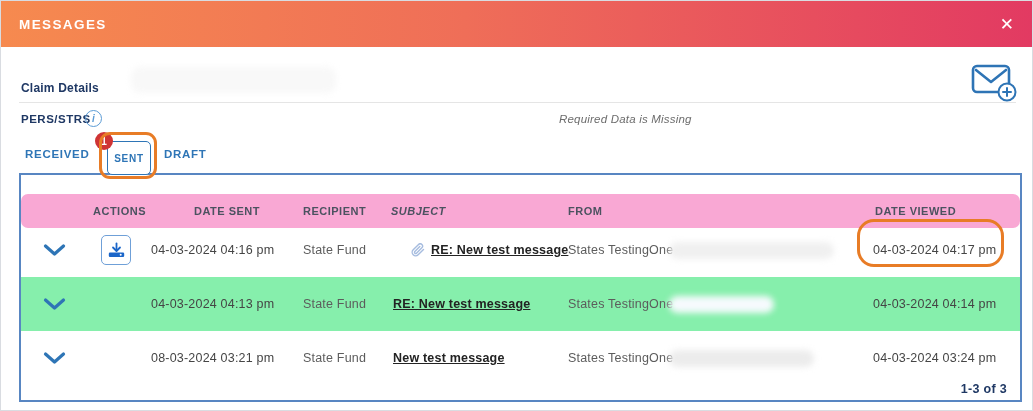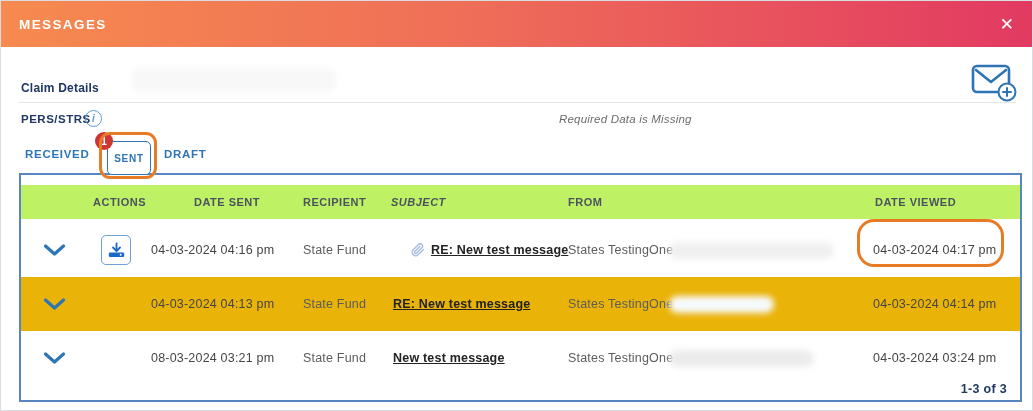--- a/index.html
+++ b/index.html
@@ -53,27 +53,27 @@
     font-size:10px;font-weight:700;color:#2E75B6;letter-spacing:.7px;cursor:pointer;box-sizing:border-box;
   }
   .annot{border:3px solid #E87C26;position:absolute;pointer-events:none;z-index:5;background:transparent;}
   .annot-sent{top:131px;left:98px;width:58px;height:47px;border-radius:11px;box-sizing:border-box;}
 
   
   .gtable{
     position:absolute;left:18px;top:172px;width:1003px;height:229px;
     border:2px solid #5886C2;background:#fff;box-sizing:border-box;
   }
-  .thead{position:absolute;top:10px;left:0;width:100%;height:34px;background:#bef264;}
+  .thead{position:absolute;top:19px;left:0;width:100%;height:34px;background:#f9a8d4;border-radius:7px;}
   .th{position:absolute;top:50%;transform:translateY(-50%);font-size:11px;font-weight:700;color:#4C5260;letter-spacing:.5px;white-space:nowrap;}
   .th-actions{left:72px;}  .th-datesent{left:130px;margin-left:43px;} .th-recip{left:282px;}
   .th-subj{left:370px;font-style:italic;}    .th-from{left:547px;}     .th-viewed{left:854px;}
 
   .row{position:absolute;left:0;width:100%;height:54px;}
-  .row1{top:48px;} .row2{top:102px;background:#eab308;} .row3{top:156px;}
+  .row1{top:48px;} .row2{top:102px;background:#86efac;} .row3{top:156px;}
   .cell{position:absolute;top:50%;transform:translateY(-50%);font-size:12.5px;color:#4A4A4A;white-space:nowrap;letter-spacing:.2px;}
   .c-expand{left:22px;cursor:pointer;background:none;border:none;padding:0;display:flex;}
   .c-action{left:80px;}
   .c-date{left:130px;color:#454545;}
   .c-recip{left:282px;color:#5C5C5C;}
   .c-subj{left:372px;font-weight:700;color:#232323;display:flex;align-items:center;gap:6px;text-decoration:underline;}
   .c-subj-attach{left:390px;}
   .c-from{left:547px;color:#5C5C5C;}
   .c-viewed{left:852px;color:#454545;}
 

